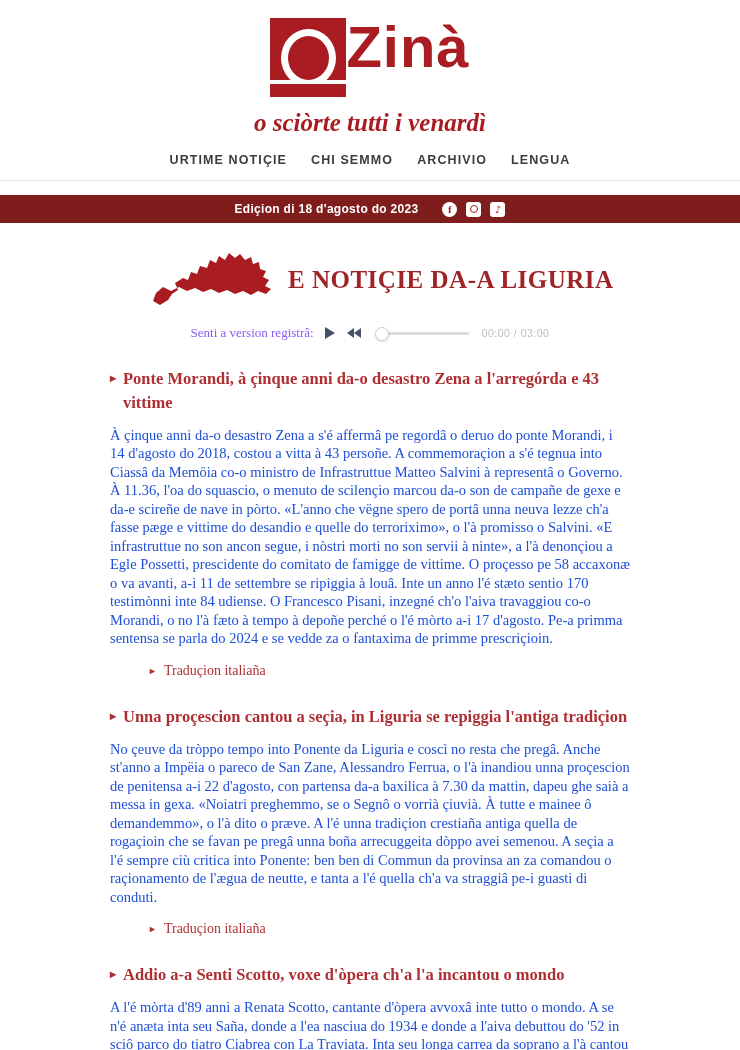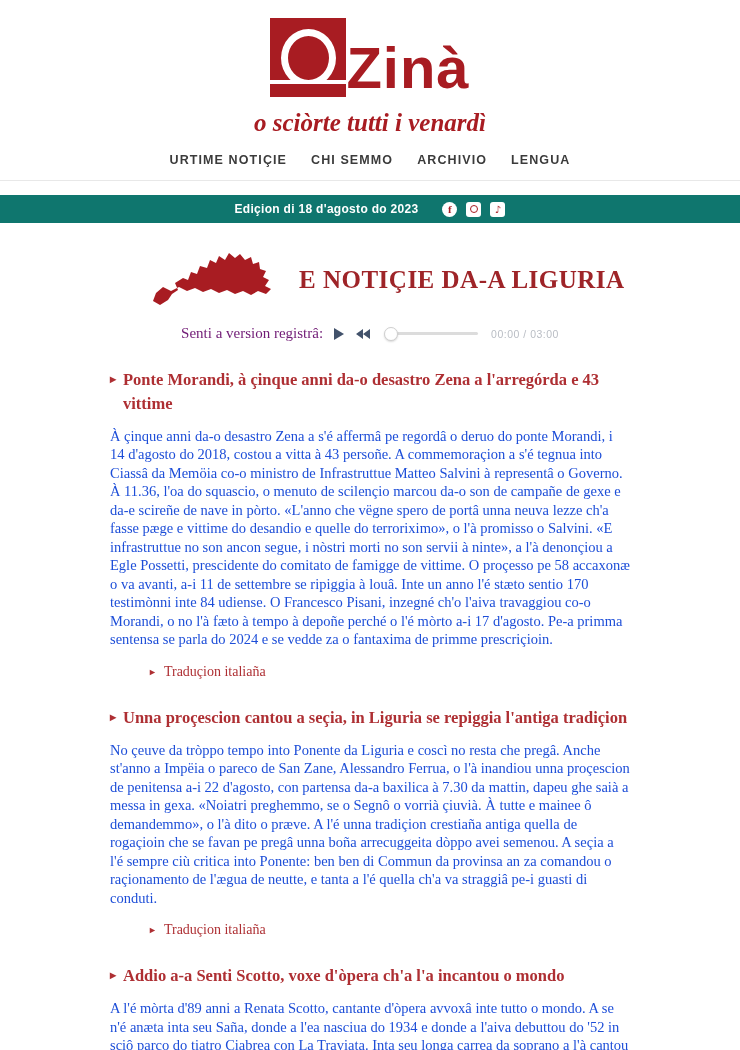--- a/index.html
+++ b/index.html
@@ -2,21 +2,21 @@
 <html><head>
 <meta charset="utf-8">
 <style>
   html,body{margin:0;padding:0;}
   body{
     width:740px;height:1050px;overflow:hidden;background:#ffffff;
     font-family:"Liberation Serif",serif;color:#2b2b2b;
   }
   
   .header{padding-top:18px;text-align:center;}
-  .logo-row{display:flex;justify-content:center;align-items:flex-end;}
+  .logo-row{display:flex;justify-content:center;align-items:flex-start;}
   .logo-mark{display:inline-block;}
   .logo-square{width:76px;height:62px;background:#A81C22;position:relative;overflow:hidden;}
   .logo-ring{position:absolute;left:11px;top:11px;width:41px;height:44px;border:7px solid #ffffff;border-radius:50%;}
   .logo-gap{height:4px;}
   .logo-bar{width:76px;height:13px;background:#A81C22;}
   .logo-text{
     font-family:"Liberation Sans",sans-serif;font-size:58px;font-weight:600;
     color:#A81C22;letter-spacing:1px;line-height:1;
   }
   .tagline{
@@ -25,40 +25,40 @@
   }
   .nav{
     margin-top:16px;display:flex;justify-content:center;gap:24px;
     font-family:"Liberation Sans",sans-serif;font-size:12.5px;font-weight:bold;
     letter-spacing:1.1px;color:#3b3b3b;
   }
   .nav span{cursor:pointer;}
   .divider{margin-top:13px;border-top:1px solid #e8e8e8;}
   
   .edition-bar{
-    margin-top:14px;height:28px;background:#0f766e;display:flex;align-items:center;justify-content:center;gap:10px;
+    margin-top:14px;height:28px;background:#7f1d1d;display:flex;align-items:center;justify-content:center;gap:10px;
   }
   .edition-text{
     font-family:"Liberation Sans",sans-serif;font-size:12px;font-weight:bold;color:#ffffff;letter-spacing:.3px;margin-right:14px;
   }
   .social{display:flex;gap:9px;align-items:center;}
   .soc{width:15px;height:15px;background:#fff;display:flex;align-items:center;justify-content:center;cursor:pointer;}
   .soc.fb{border-radius:50%;font-family:"Liberation Serif",serif;font-weight:bold;font-size:11px;color:#A81C22;}
   .soc.ig{border-radius:3px;}
   .soc.ig i{display:block;width:6px;height:6px;border:1.6px solid #A81C22;border-radius:50%;}
   .soc.tk{border-radius:3px;font-size:10px;color:#A81C22;font-family:"DejaVu Sans",sans-serif;}
   
   .main{width:520px;margin:0 auto;}
-  .section-head{display:flex;align-items:center;gap:23px;margin-top:24px;margin-left:40px;}
+  .section-head{display:flex;align-items:center;gap:12px;margin-top:24px;margin-left:40px;}
   .section-title{
     font-family:"Liberation Serif",serif;font-weight:bold;font-size:25px;color:#9E2428;letter-spacing:.5px;
   }
   
   .player{display:flex;align-items:center;justify-content:center;margin-top:12px;gap:9px;}
-  .player-label{font-size:15px;color:#701a75;}
+  .player-label{font-size:13px;color:#8b5cf6;}
   .pbtn{cursor:pointer;display:flex;align-items:center;}
   .slider{position:relative;width:92px;height:3px;background:#dcdcdc;border-radius:2px;margin-left:6px;cursor:pointer;}
   .knob{position:absolute;left:-2px;top:-5px;width:12px;height:12px;background:#fff;border:1px solid #cfcfcf;border-radius:50%;box-shadow:0 1px 2px rgba(0,0,0,.15);}
   .ptime{font-family:"Liberation Sans",sans-serif;font-size:10.5px;color:#b9bdc4;margin-left:4px;letter-spacing:.5px;}
   
   .article{margin-top:26px;}
   .art-head{
     font-family:"Liberation Serif",serif;font-weight:bold;font-size:16.5px;line-height:1.45;
     color:#AE2F33;display:flex;gap:7px;
   }

